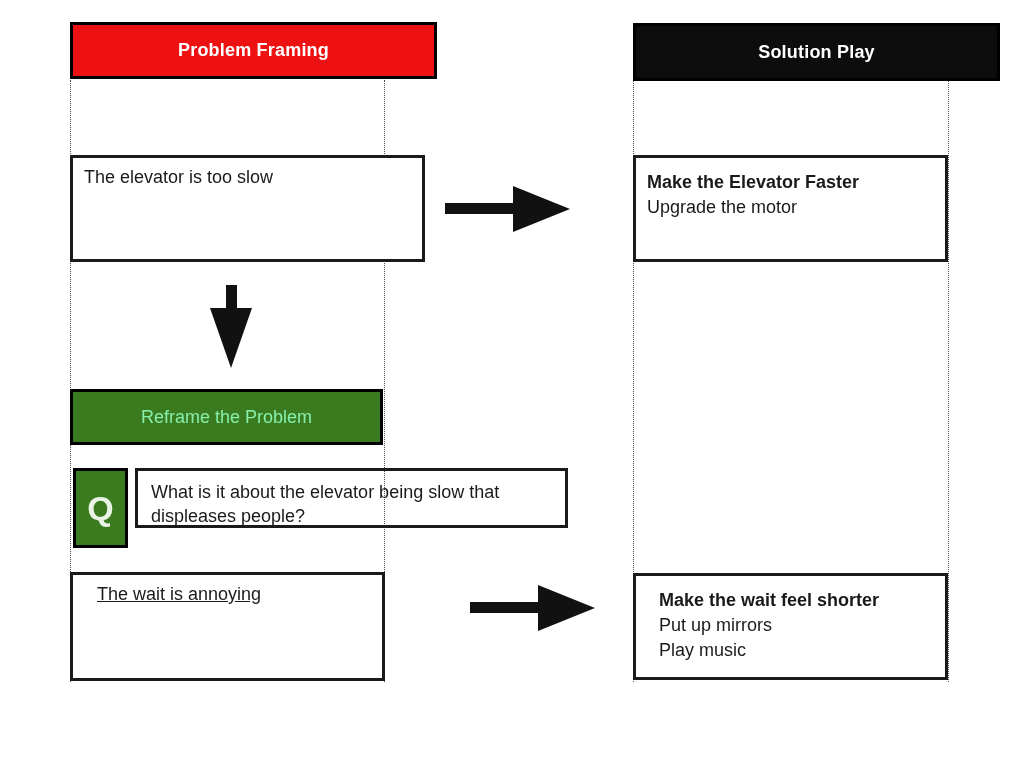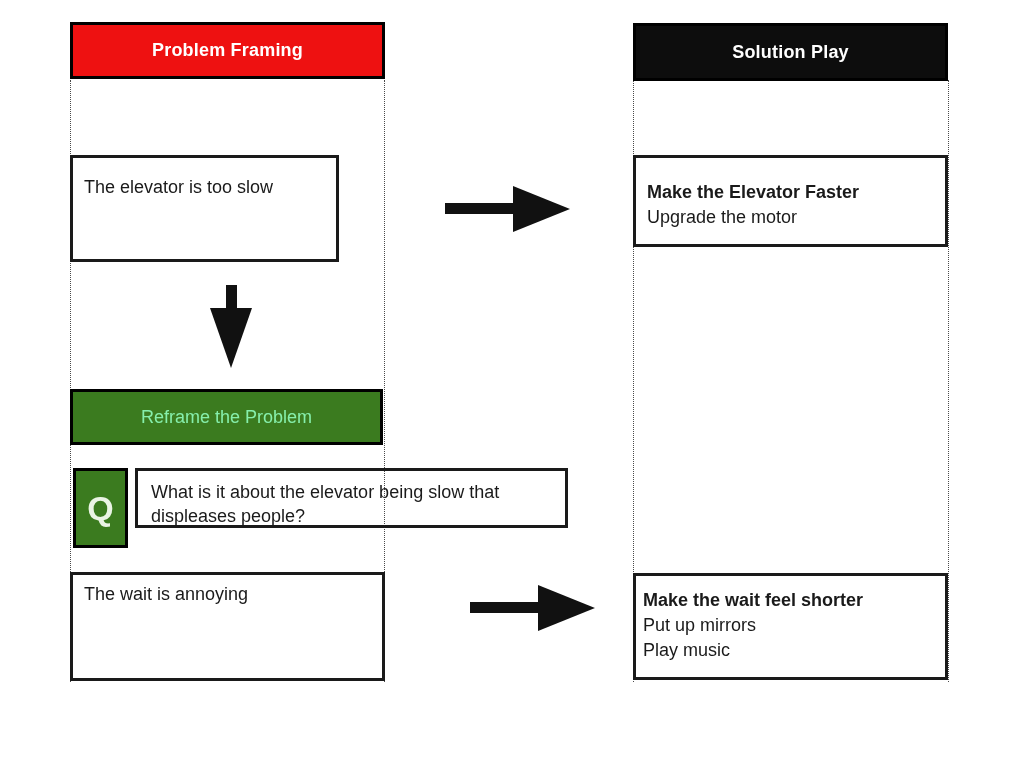--- a/index.html
+++ b/index.html
@@ -12,36 +12,36 @@
     position:absolute; top:80px; height:602px; width:0;
     border-left:1px dotted #4a4a4a; z-index:1;
   }
   .guide.g1 { left:70px; }
   .guide.g2 { left:384px; }
   .guide.g3 { left:633px; }
   .guide.g4 { left:948px; }
 
   
   .col-header {
-    position:absolute; width:315px; height:57px; box-sizing:border-box;
+    position:absolute; width:367px; height:57px; box-sizing:border-box;
     border:3px solid #000; display:flex; align-items:center; justify-content:center;
     color:#ffffff; font-weight:bold; font-size:18px; z-index:2; letter-spacing:0.2px;
   }
   .hdr-problem { left:70px; top:22px; }
   .hdr-solution { left:633px; top:23px; height:58px; }
 
   
   .box {
     position:absolute; box-sizing:border-box; border:3px solid #1a1a1a;
     background:#ffffff; z-index:2; font-size:18px; line-height:1.35;
   }
-  .problem-box-1 { left:70px; top:155px; width:269px; height:107px; padding:17px 11px; }
-  .solution-box-1 { left:633px; top:155px; width:315px; height:92px; padding:22px 11px; line-height:1.38; }
-  .problem-box-2 { left:70px; top:572px; width:315px; height:109px; padding:7px 11px; }
-  .solution-box-2 { left:633px; top:573px; width:315px; height:107px; padding:12px 7px; line-height:1.38; }
+  .problem-box-1 { left:70px; top:155px; width:355px; height:107px; padding:7px 11px; }
+  .solution-box-1 { left:633px; top:155px; width:315px; height:107px; padding:12px 11px; line-height:1.38; }
+  .problem-box-2 { left:70px; top:572px; width:315px; height:109px; padding:7px 24px;text-decoration:underline; }
+  .solution-box-2 { left:633px; top:573px; width:315px; height:107px; padding:12px 23px; line-height:1.38; }
   .sol-title { font-weight:bold; }
 
   
   .reframe-banner {
     position:absolute; left:70px; top:389px; width:313px; height:56px; box-sizing:border-box;
     border:3px solid #000; display:flex; align-items:center; justify-content:center;
     font-size:18px; z-index:2;
   }
   
   .q-badge {

